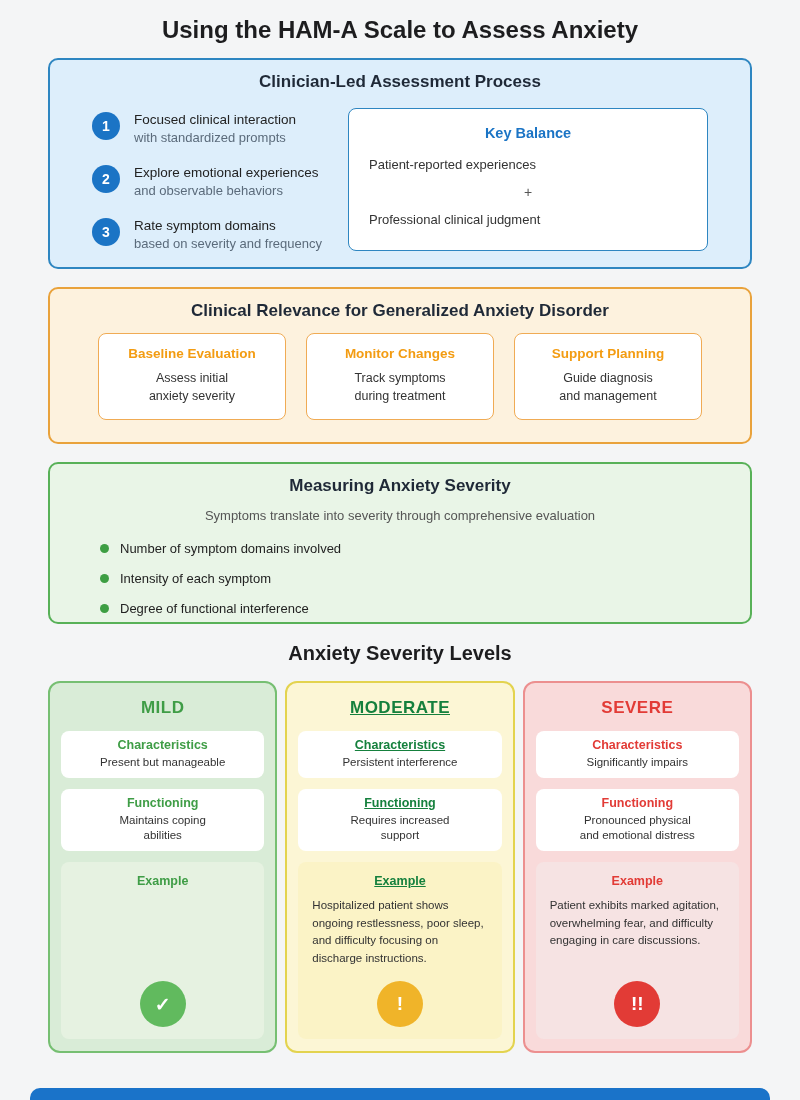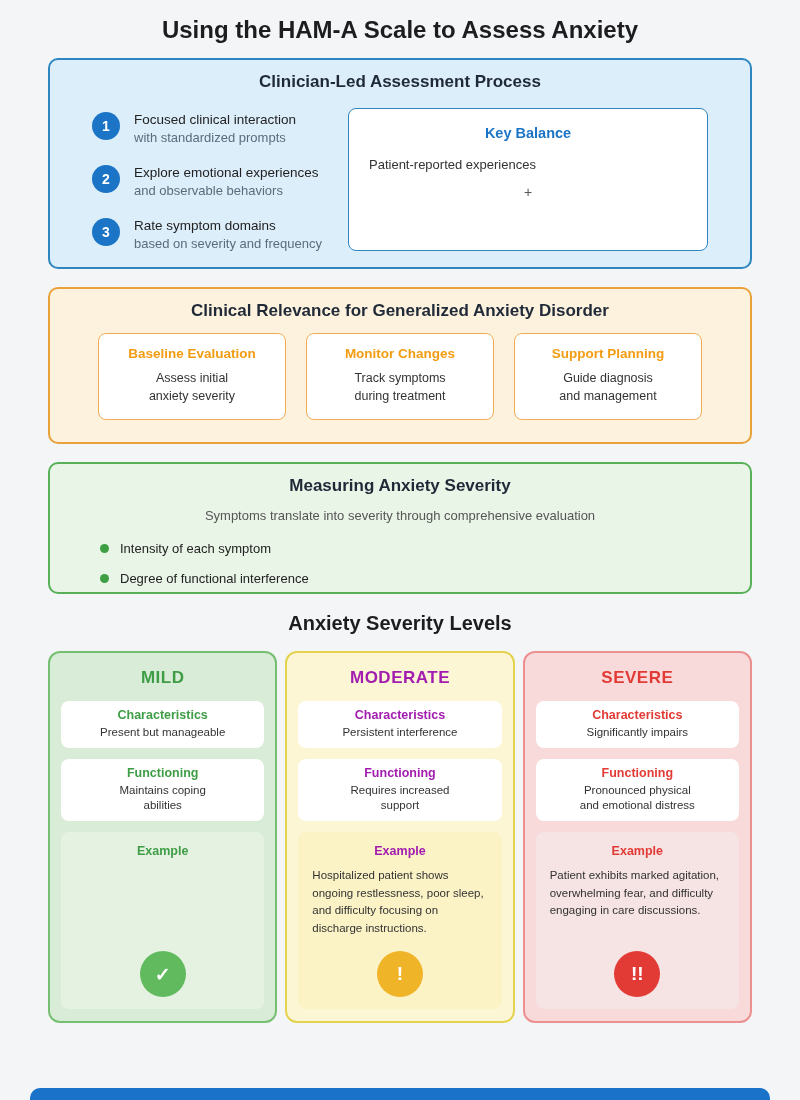--- a/index.html
+++ b/index.html
@@ -84,21 +84,21 @@
     width:46px; height:46px; border-radius:50%; color:#fff; font-weight:bold;
     font-size:19px; display:flex; align-items:center; justify-content:center;
   }
 
   .level-mild { background:#d9ecd7; border-color:#76bf72; }
   .level-mild > h3, .level-mild h4 { color:#3f9d46; }
   .level-mild .example-card { background:#e6f2e1; }
   .level-mild .icon-circle { background:#61ba5e; }
 
   .level-moderate { background:#fcf6d5; border-color:#e3d34f; }
-  .level-moderate > h3, .level-moderate h4 { color:#a21caf; }
+  .level-moderate > h3, .level-moderate h4 { color:#15803d;text-decoration:underline; }
   .level-moderate .example-card { background:#fbf3c6; }
   .level-moderate .icon-circle { background:#f0b429; }
 
   .level-severe { background:#f9dada; border-color:#ec8f8f; }
   .level-severe > h3, .level-severe h4 { color:#e23b36; }
   .level-severe .example-card { background:#f6e3e3; }
   .level-severe .icon-circle { background:#e23b36; }
 
   .footer-bar {
     position:absolute; bottom:0; left:30px; right:30px; height:12px;
@@ -135,20 +135,21 @@
           <div class="step-text">
             <div class="step-line1">Rate symptom domains</div>
             <div class="step-line2">based on severity and frequency</div>
           </div>
         </div>
       </div>
       <div class="key-balance">
         <h3>Key Balance</h3>
         <div class="kb-item">Patient-reported experiences</div>
         <div class="kb-plus">+</div>
+        <div class="kb-item">Professional clinical judgment</div>
       </div>
     </div>
   </section>
 
   <section class="section relevance">
     <h2>Clinical Relevance for Generalized Anxiety Disorder</h2>
     <div class="relevance-cards">
       <div class="rel-card">
         <h3>Baseline Evaluation</h3>
         <p>Assess initial
@@ -165,20 +166,24 @@
 and management</p>
       </div>
     </div>
   </section>
 
   <section class="section measuring">
     <h2>Measuring Anxiety Severity</h2>
     <div class="subtitle">Symptoms translate into severity through comprehensive evaluation</div>
     <div class="bullet">
       <span class="bullet-dot"></span>
+      <span class="text">Number of symptom domains involved</span>
+    </div>
+    <div class="bullet">
+      <span class="bullet-dot"></span>
       <span class="text">Intensity of each symptom</span>
     </div>
     <div class="bullet">
       <span class="bullet-dot"></span>
       <span class="text">Degree of functional interference</span>
     </div>
   </section>
 
   <h2 class="severity-title">Anxiety Severity Levels</h2>
 

